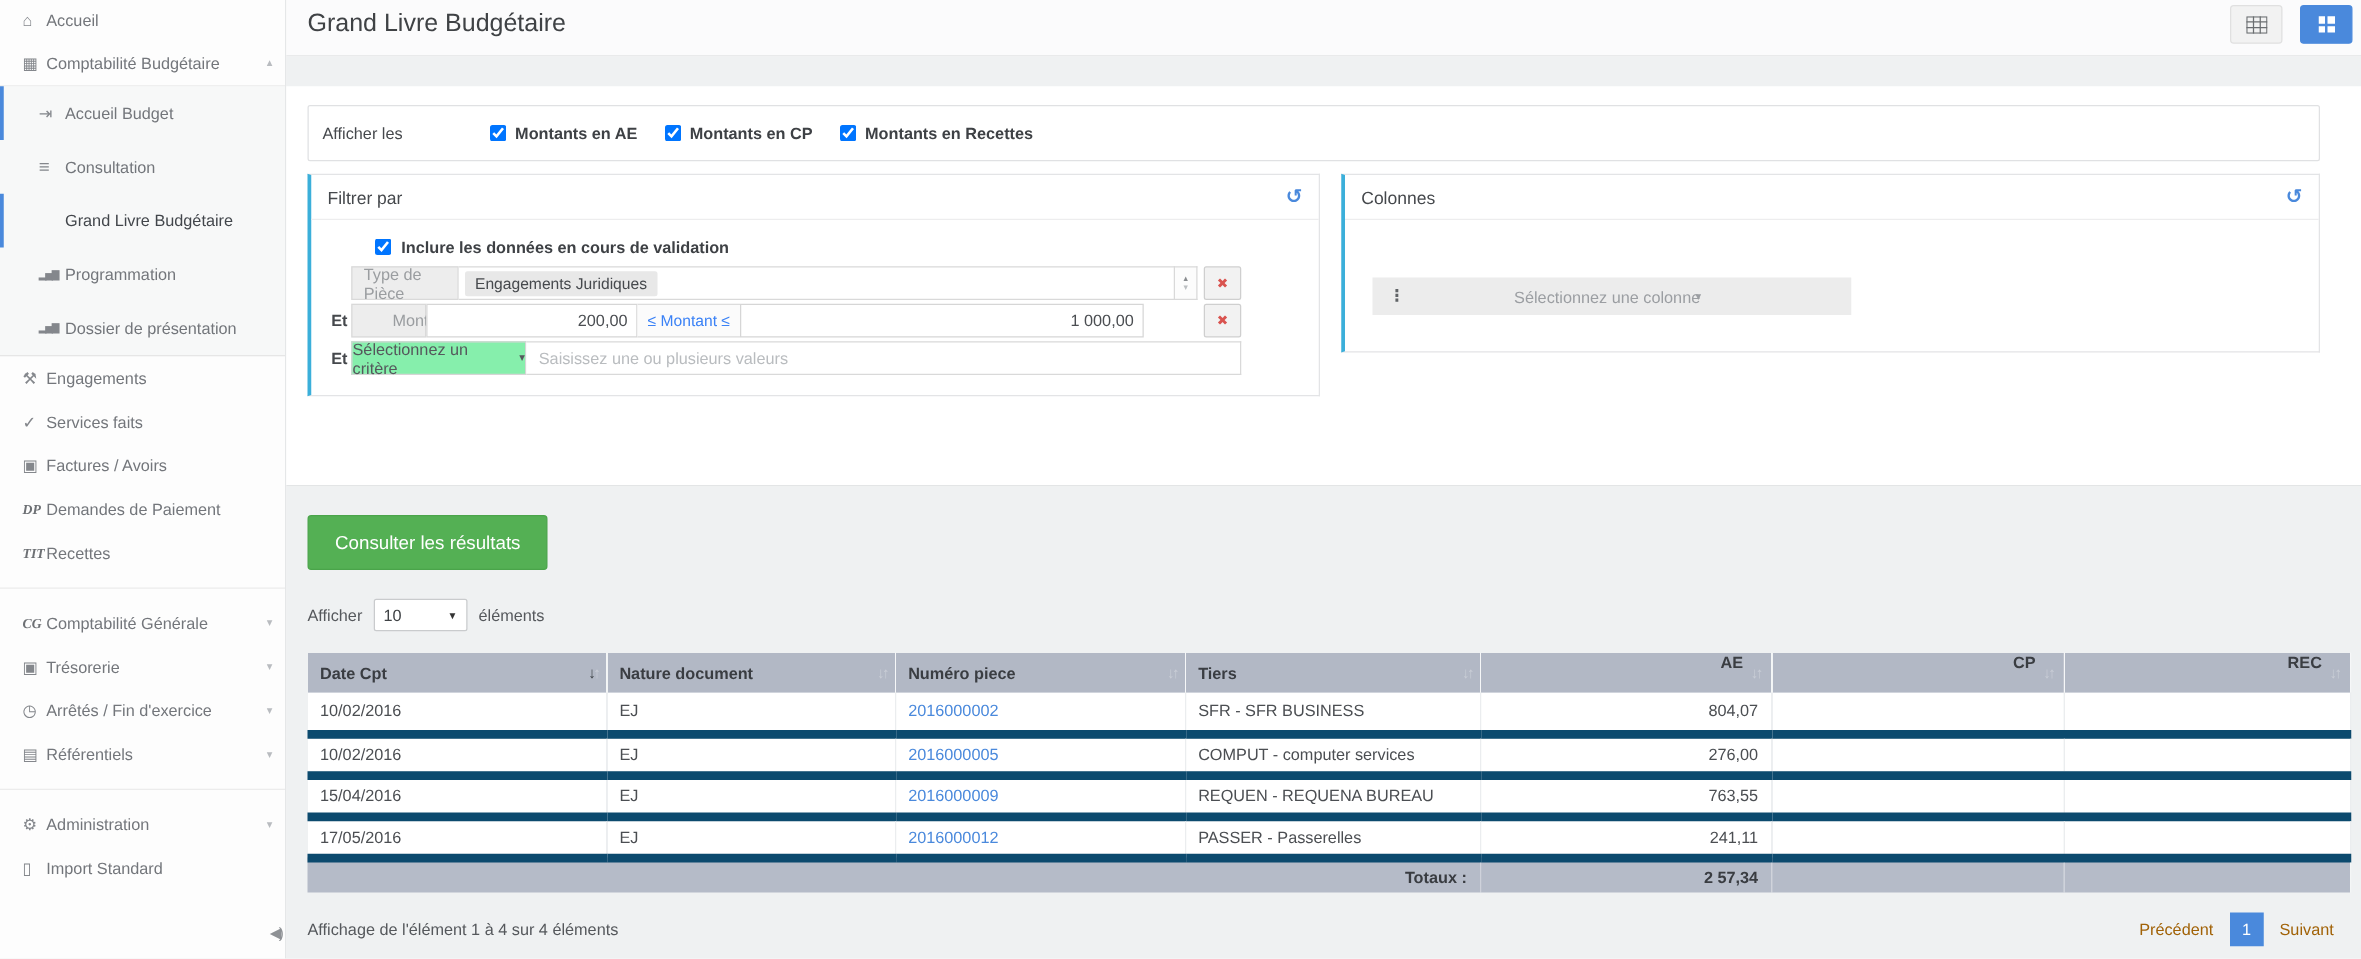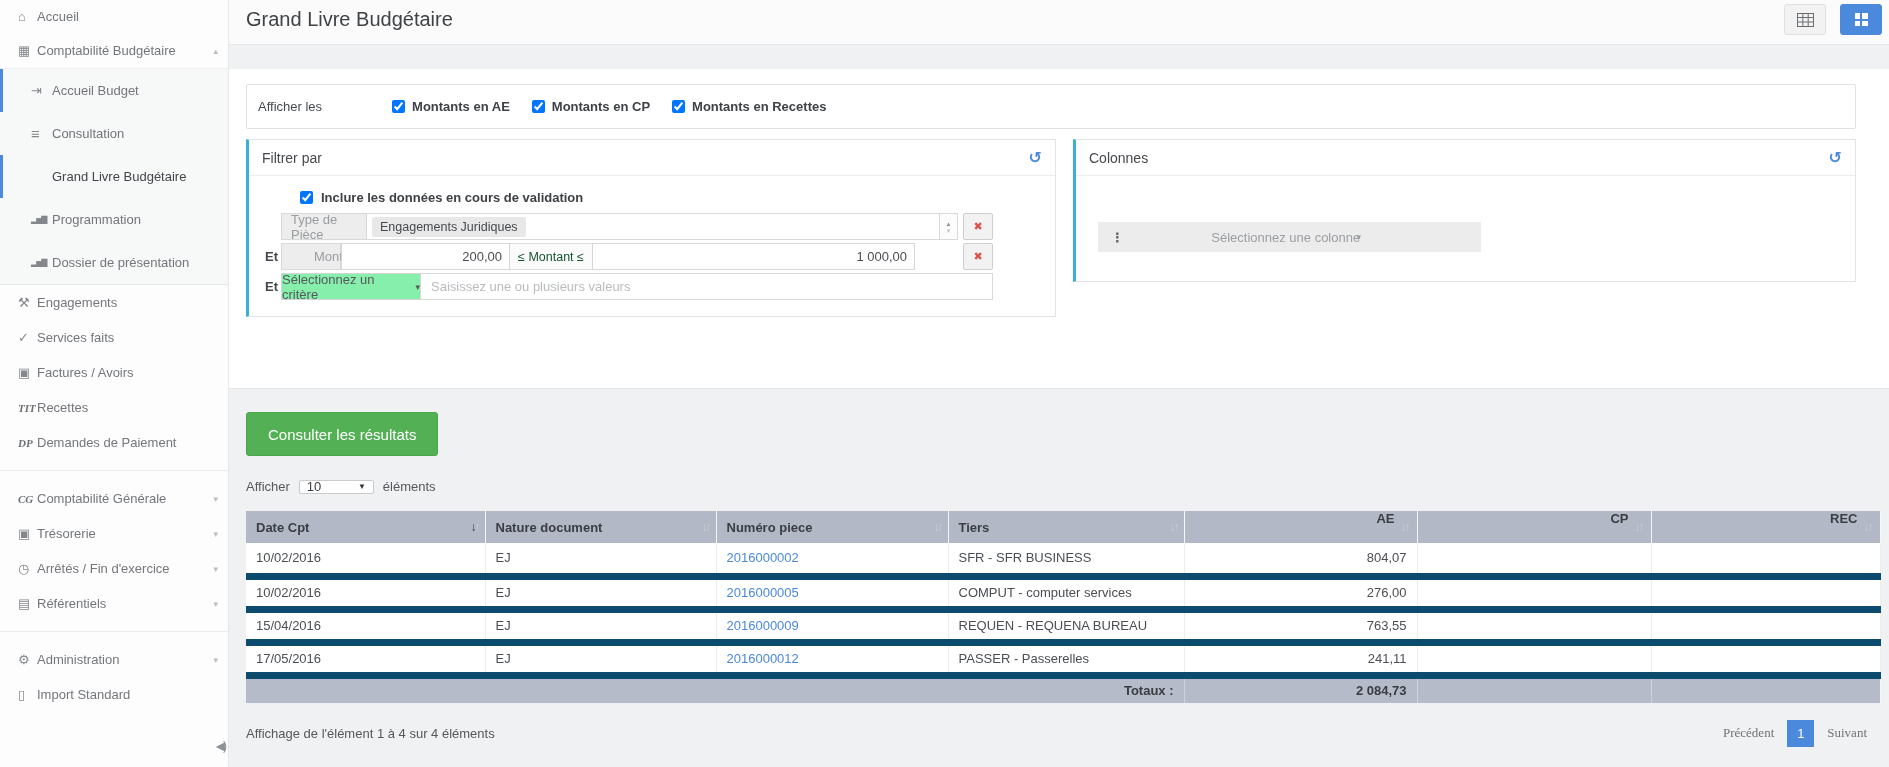--- a/index.html
+++ b/index.html
@@ -61,59 +61,59 @@
   .flabel.w2 { width:60px;padding-left:32px; }
   .ffield { border:1px solid #d9d9d9; border-left:none; background:#fff; display:flex; align-items:center; padding-left:5px; width:573px; }
   .chip { background:#e8e8e8; border-radius:2px; color:#46494d; padding:3px 8px; font-size:12.5px; }
   .spinner { width:18px; border:1px solid #d9d9d9; border-left:none; background:#fcfcfc; display:flex; flex-direction:column; align-items:center; justify-content:center; cursor:pointer; }
   .spinner i { font-style:normal; font-size:7px; line-height:7px; color:#8a8d90; }
   .spinner i:last-child { color:#bcbfc2; }
   .finput { border:1px solid #d6d6d6; font-size:13px; color:#4b4e52; padding:0 7px; font-family:inherit; }
   .finput.num { text-align:right; }
   .finput.min { width:169px; }
   .finput.max { width:323px; }
-  .op-box { width:82px; background:#fbfbfb; border:1px solid #dcdcdc; border-left:none; border-right:none; color:#14532d; font-size:12.5px; display:flex; align-items:center; justify-content:center; }
+  .op-box { width:82px; background:#fbfbfb; border:1px solid #dcdcdc; border-left:none; border-right:none; color:#3b82f6; font-size:12.5px; display:flex; align-items:center; justify-content:center; }
   .xspacer { flex:1; }
   .xbtn { width:30px; background:#f2f2f2; border:1px solid #cfcfcf; border-radius:2px; color:#d9534f; font-size:11px; display:flex; align-items:center; justify-content:center; cursor:pointer; }
   .crit-btn { width:140px; background:#86efac; border:1px solid #d5d5d5; color:#55585c; display:flex; align-items:center; justify-content:center; gap:7px; cursor:pointer; font-size:13px; }
   .crit-btn .caret { font-size:9px; color:#55585c; }
   .crit-input { flex:1; border:1px solid #d9d9d9; border-left:none; padding:0 10px; font-size:13px; color:#4b4e52; font-family:inherit; }
   .crit-input::placeholder { color:#b9bcbf; }
 
   .cbody { padding:46px 0 0 22px; }
   .col-select { width:383px; height:30px; background:#ececec; display:flex; align-items:center; position:relative; cursor:pointer; }
   .grip { position:absolute; left:13px; color:#606366; font-weight:bold; font-size:13px; cursor:grab; }
   .col-select .txt { flex:1; text-align:center; color:#9b9ea2; font-size:13px; }
   .col-select .caret { font-size:9px; color:#9b9ea2; margin-left:3px; position:relative; left:-120px; }
 
   
   .consult { display:block; margin:23px 0 0 17px; height:44px; padding:0 21px; background:#54b054; border:1px solid #4aa44a; border-radius:3px; color:#fff; font-size:15px; font-family:inherit; cursor:pointer; }
   .length-row { margin:23px 0 0 17px; display:flex; align-items:center; gap:9px; font-size:13px; color:#55585c; }
-  .length-sel { width:75px; height:14px; background:#fff; border:1px solid #c9cbcd; border-radius:2px; display:flex; align-items:center; padding:0 7px; cursor:pointer; color:#3f4245; }
+  .length-sel { width:75px; height:26px; background:#fff; border:1px solid #c9cbcd; border-radius:2px; display:flex; align-items:center; padding:0 7px; cursor:pointer; color:#3f4245; }
   .length-sel .v { flex:1; }
   .length-sel .caret { font-size:8px; color:#333; }
 
   .table-wrap { margin:17px 0 0 17px; width:1634px; }
   table { border-collapse:collapse; table-layout:fixed; width:1634px; font-size:13px; }
   thead th { background:#b2b8c5; height:32px; font-weight:700; color:#3a3d42; text-align:left; padding:0 8px 0 10px; border-right:1px solid rgba(255,255,255,.45); cursor:pointer; position:relative; }
   thead th.num { text-align:right; }
   .sort { position:absolute; right:6px; top:50%; transform:translateY(-50%); letter-spacing:-2px; font-size:12px; }
   .sort i { font-style:normal; color:#c9cdd6; }
   .sort.active i.dn { color:#3c4046; }
   thead th.num .sort { position:static; transform:none; float:right; margin-left:6px; line-height:32px; }
   tbody td { background:#fff; height:33px; color:#4b4e52; padding:0 10px; border-right:1px solid #ebedef; border-bottom:7px solid #0c4a6e; overflow:hidden; white-space:nowrap; }
   tbody td.num, tfoot td.num { text-align:right; }
   tbody a { color:#4a89dc; text-decoration:none; cursor:pointer; }
   tfoot td { background:#b5bbc8; height:28px; color:#393c41; padding:0 10px; border-right:1px solid rgba(255,255,255,.35); font-weight:600; }
   tfoot td.tlabel { text-align:right; }
 
   .footer-row { margin:16px 9px 0 17px; display:flex; justify-content:space-between; align-items:center; }
   .info { font-size:13px; color:#55585c; }
   .pager { display:flex; align-items:center; }
-  .pg-btn { padding:6px 13px; font-size:13px; color:#737373; cursor:pointer;font-family:Liberation Serif, serif; }
+  .pg-btn { padding:6px 13px; font-size:13px; color:#a16207; cursor:pointer; }
   .pg-num { width:27px; height:27px; background:#4a89dc; color:#fff; font-size:13px; display:flex; align-items:center; justify-content:center; cursor:pointer; }
 </style>
 </head>
 <body>
 
 <div class="app">
 
   <aside class="sidebar">
     <div class="sb-item first">
       <span class="sb-icon">⌂</span>
@@ -152,26 +152,26 @@
     </div>
     <div class="sb-item">
       <span class="sb-icon">✓</span>
       <span class="sb-label">Services faits</span>
     </div>
     <div class="sb-item">
       <span class="sb-icon">▣</span>
       <span class="sb-label">Factures / Avoirs</span>
     </div>
     <div class="sb-item">
+      <span class="sb-icon txt">DP</span>
+      <span class="sb-label">Demandes de Paiement</span>
+    </div>
+    <div class="sb-item">
       <span class="sb-icon txt">TIT</span>
       <span class="sb-label">Recettes</span>
-    </div>
-    <div class="sb-item">
-      <span class="sb-icon txt">DP</span>
-      <span class="sb-label">Demandes de Paiement</span>
     </div>
     <div class="sb-sep"></div>
     <div class="sb-item">
       <span class="sb-icon txt">CG</span>
       <span class="sb-label">Comptabilité Générale</span>
       <span class="sb-caret">▾</span>
     </div>
     <div class="sb-item">
       <span class="sb-icon">▣</span>
       <span class="sb-label">Trésorerie</span>
@@ -392,21 +392,21 @@
             <td><a>2016000012</a></td>
             <td>PASSER - Passerelles</td>
             <td class="num">241,11</td>
             <td class="num"></td>
             <td class="num"></td>
           </tr>
         </tbody>
         <tfoot>
           <tr>
             <td colspan="4" class="tlabel">Totaux :</td>
-            <td class="num">2 084,73</td>
+            <td class="num">2 57,34</td>
             <td class="num"></td>
             <td class="num"></td>
           </tr>
         </tfoot>
       </table>
     </div>
 
     <div class="footer-row">
       <span class="info">Affichage de l'élément 1 à 4 sur 4 éléments</span>
       <div class="pager">

